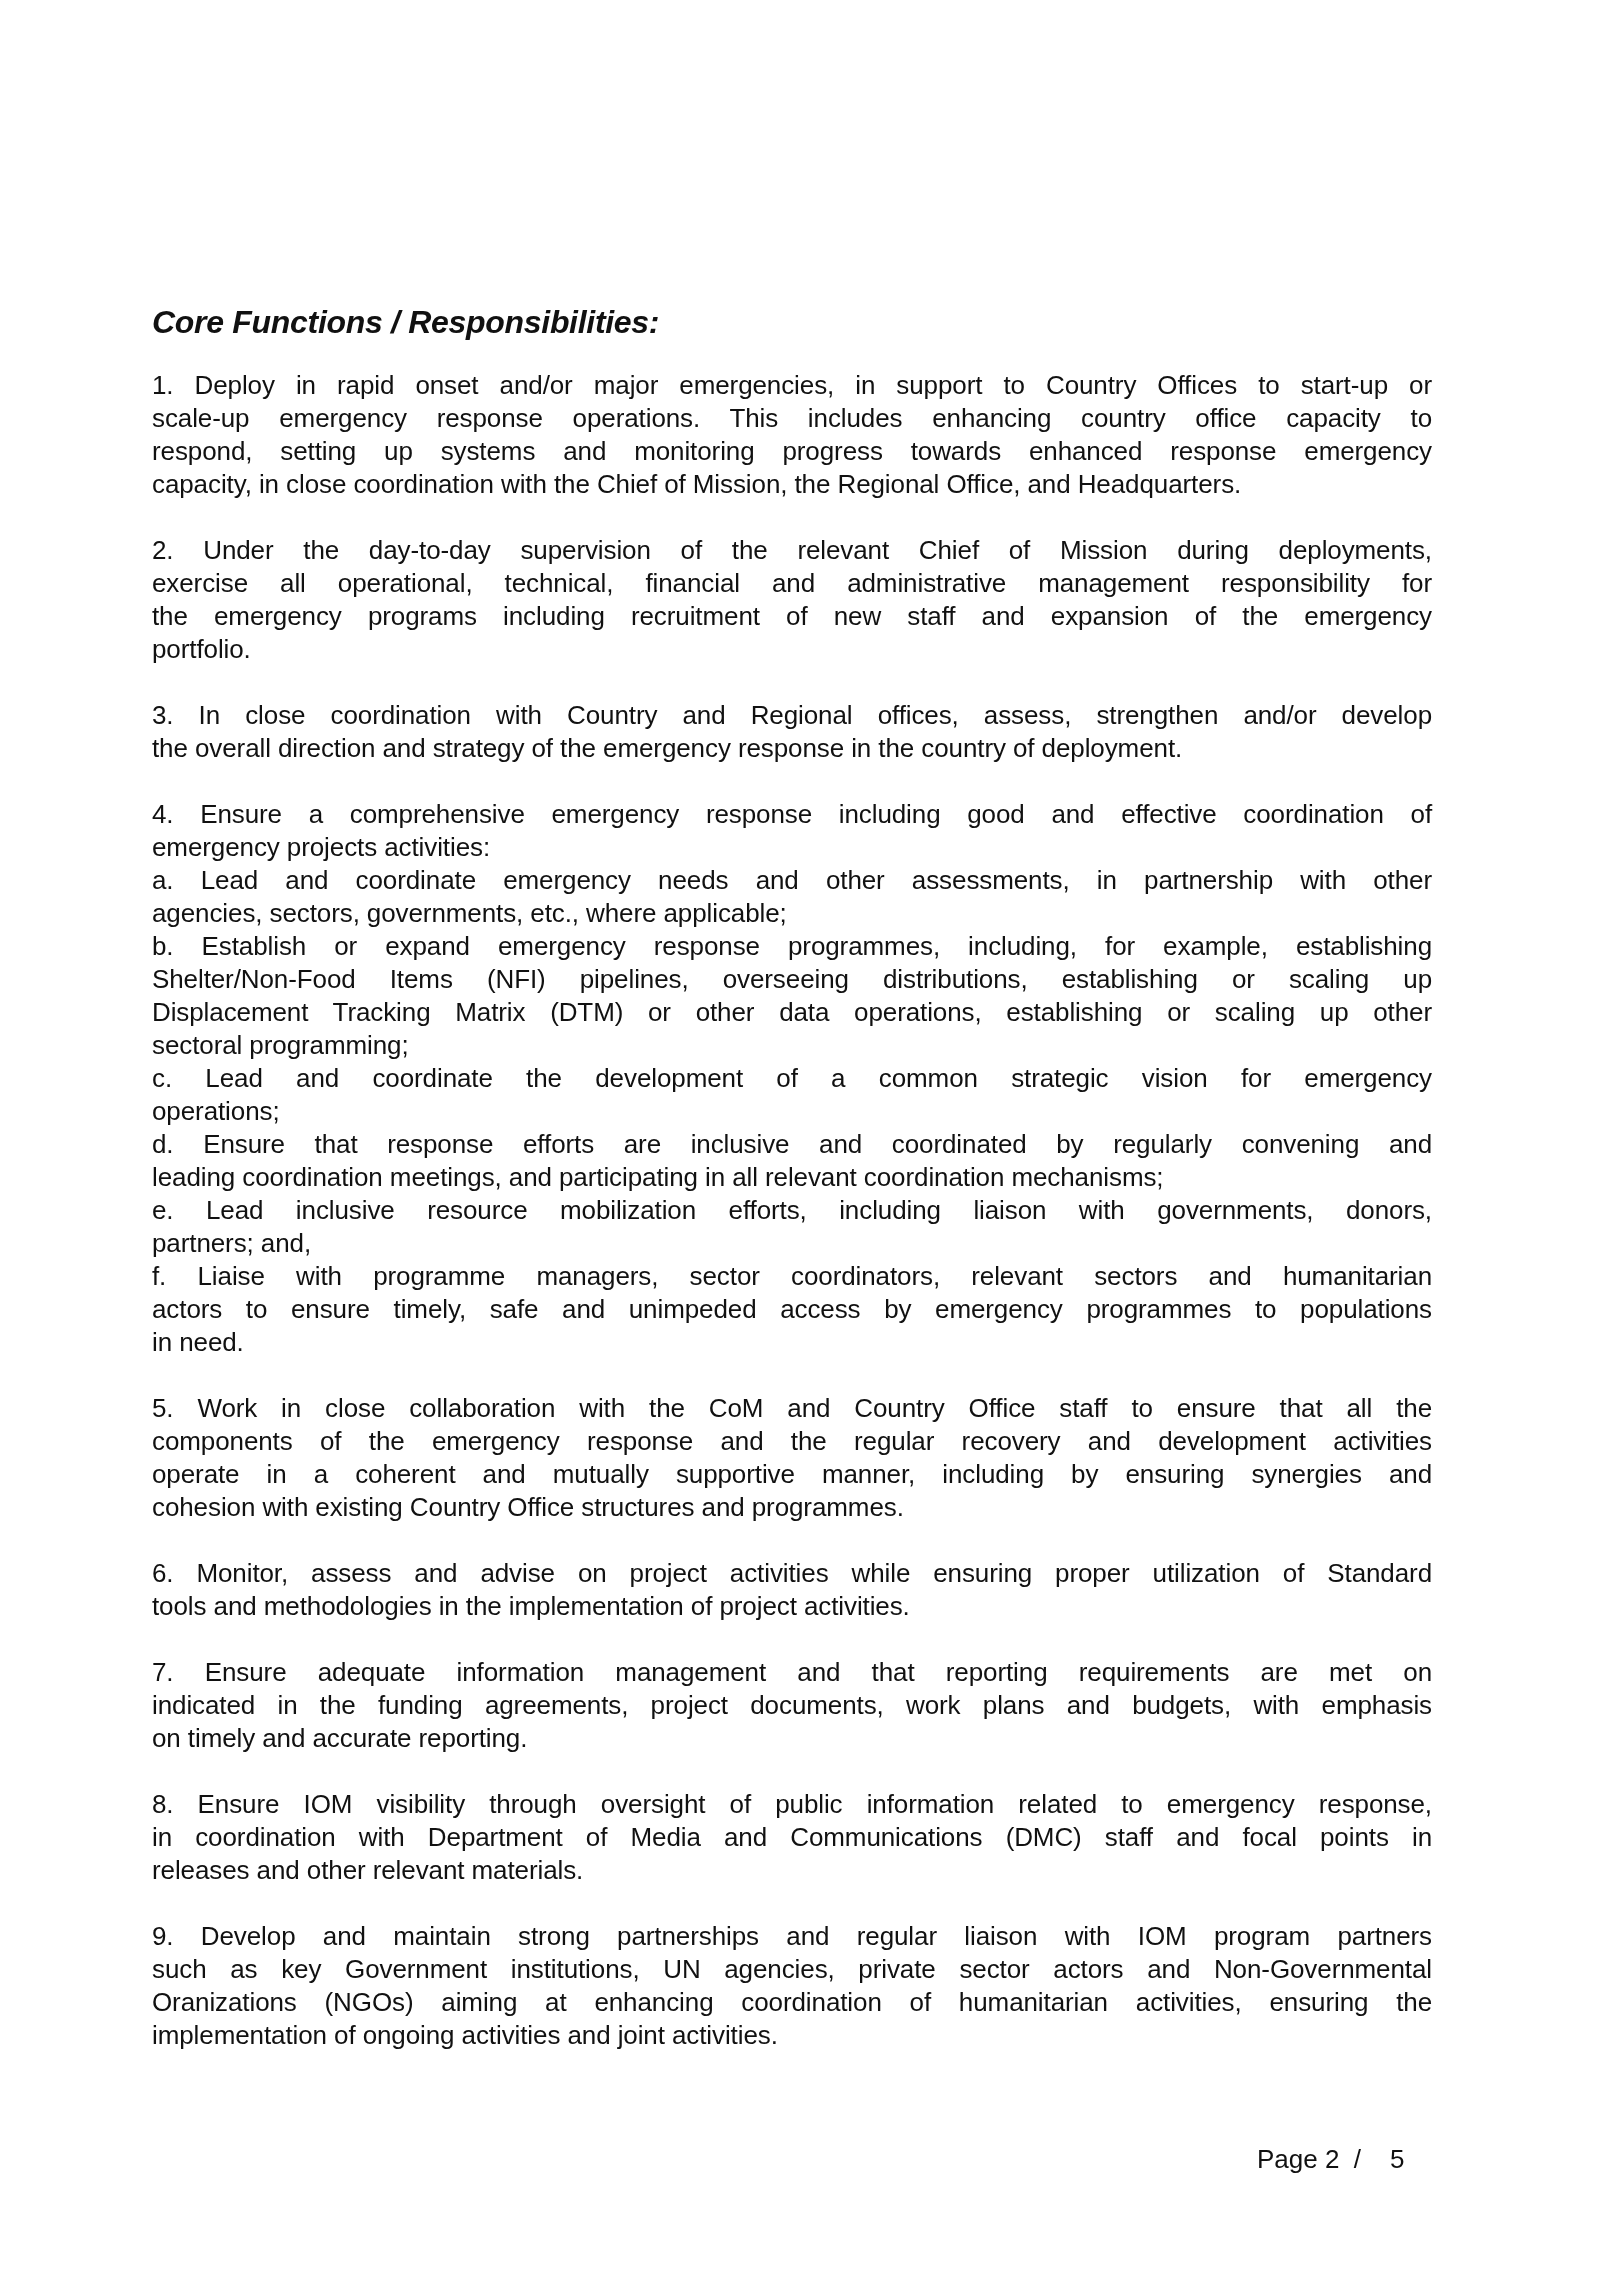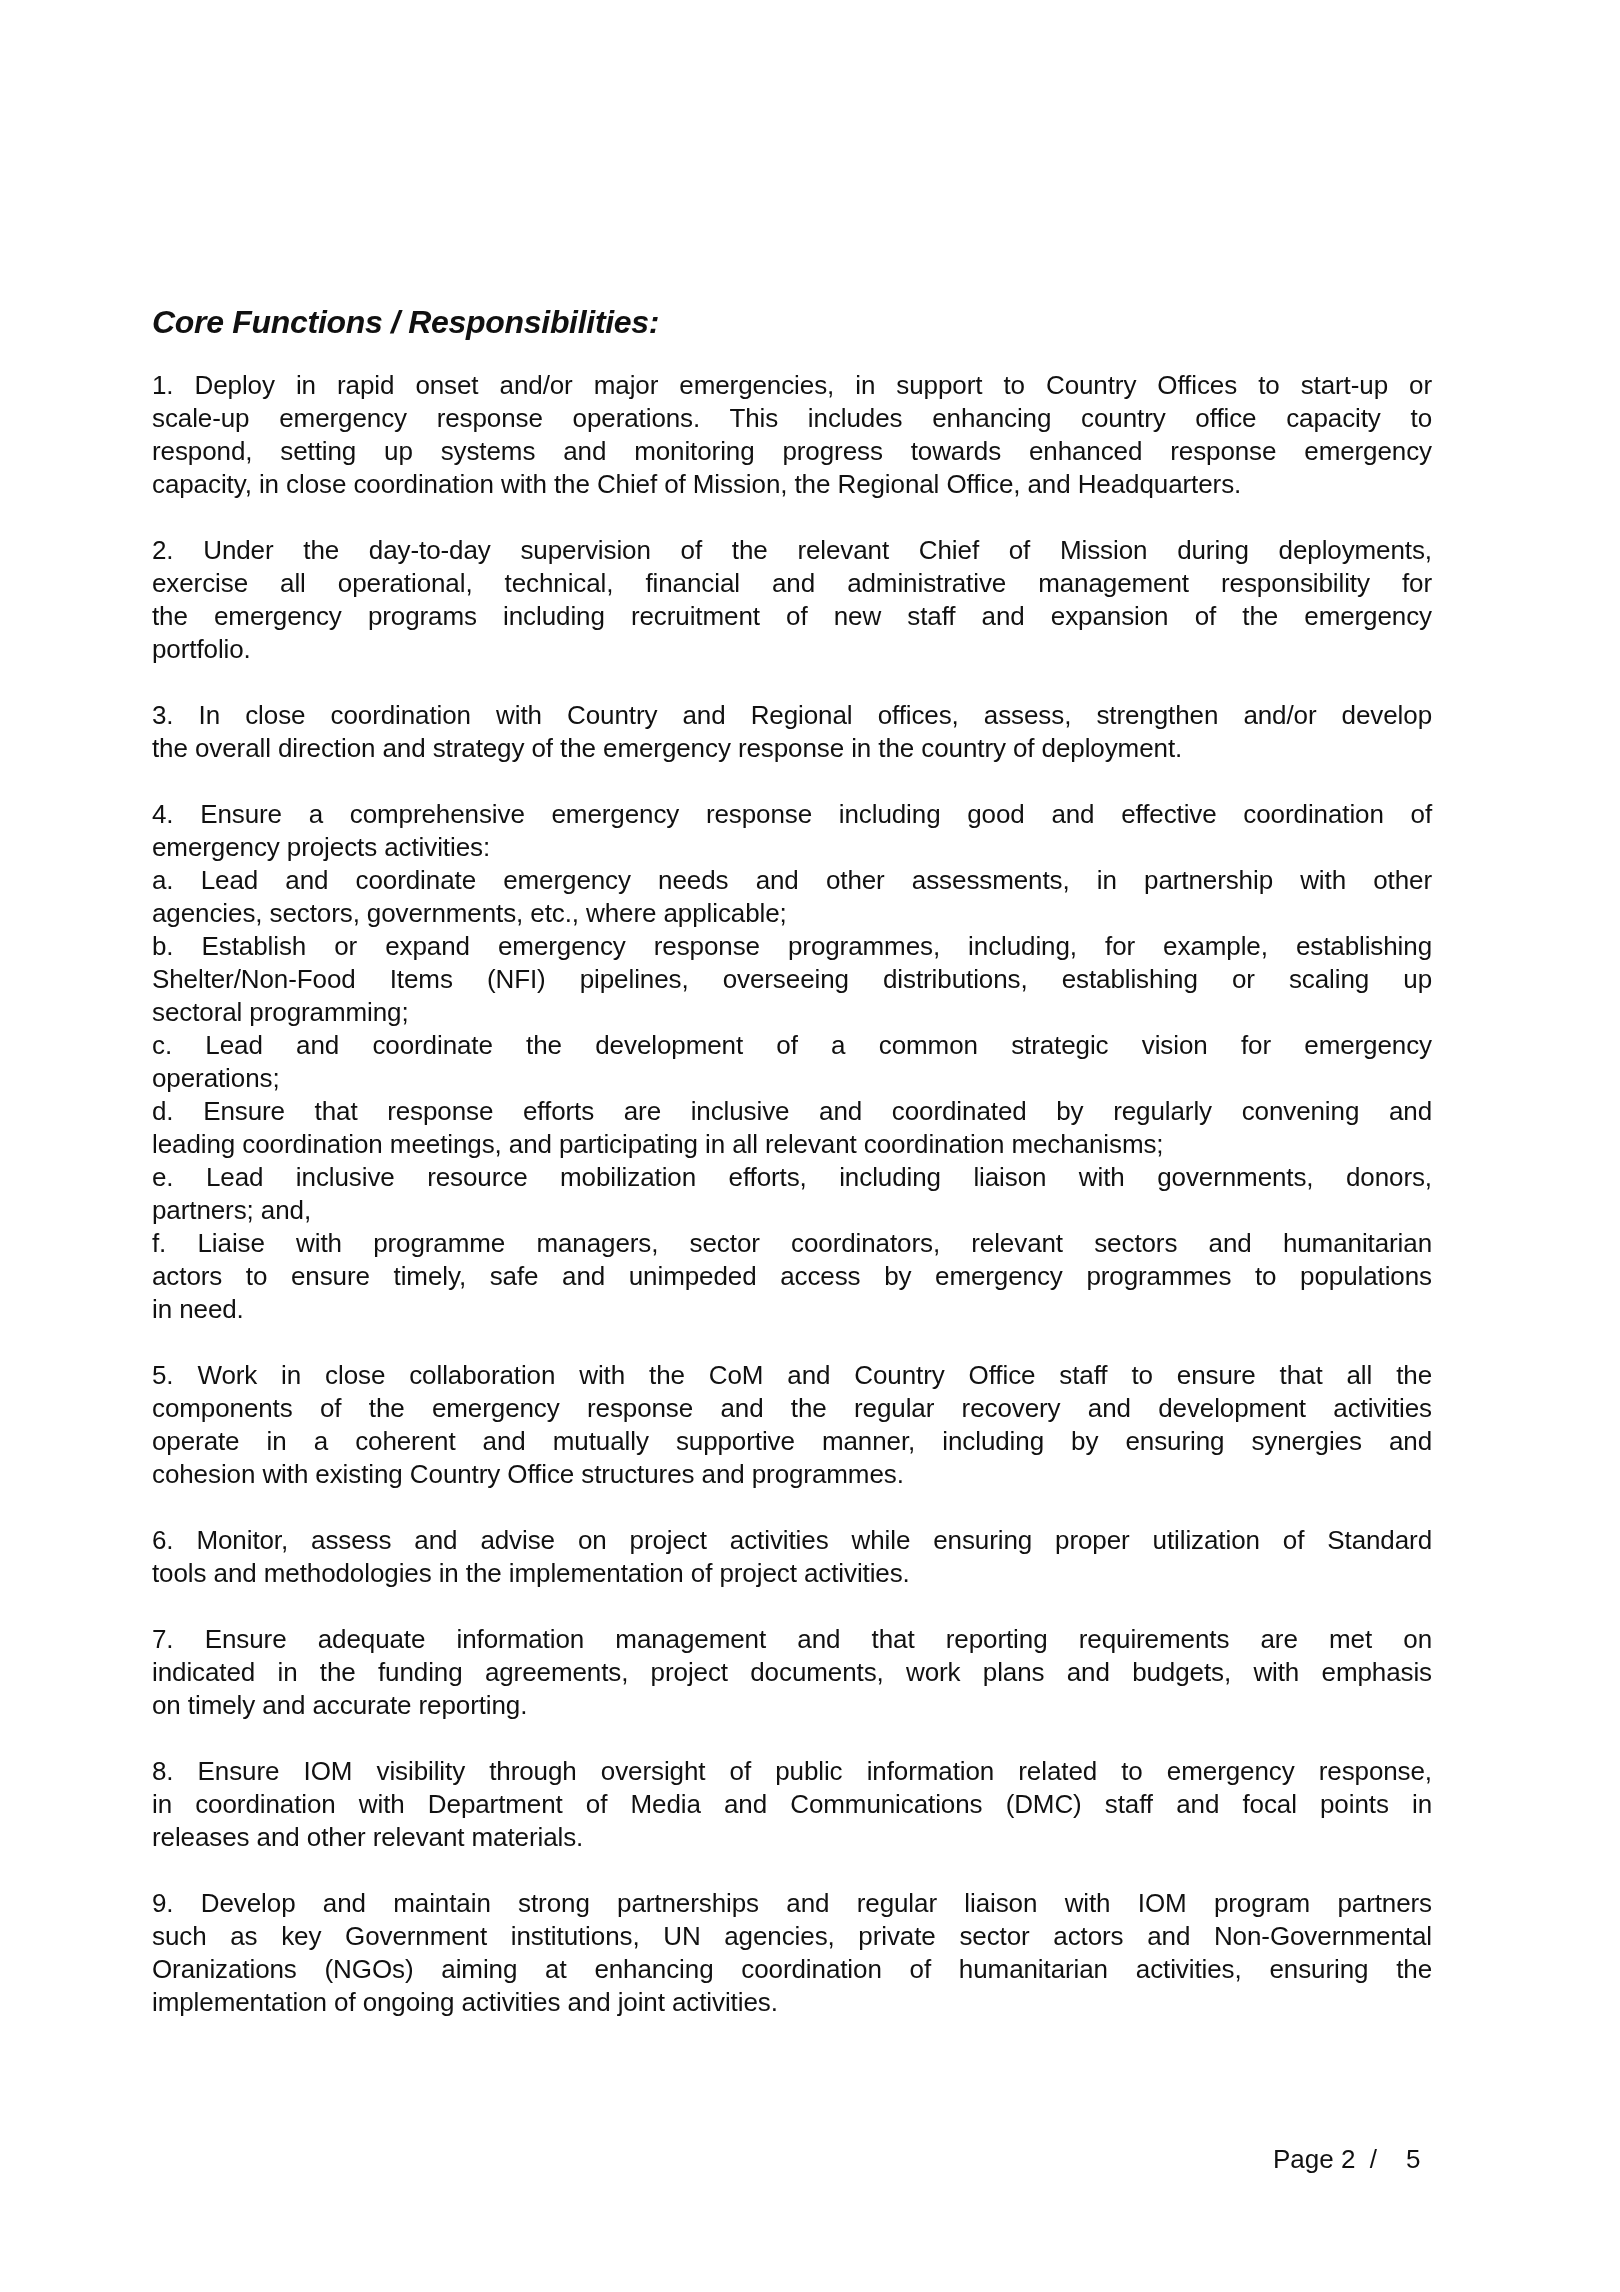--- a/index.html
+++ b/index.html
@@ -54,21 +54,20 @@
   .subitem {
     display: block;
   }
   .footer {
     position: absolute;
     left: 1257px;
     top: 2144px;
     font-size: 26px;
     line-height: 31px;
     white-space: pre;
-    margin-left: 16px;
   }
 </style>
 </head>
 <body>
 
 <div class="page">
   <div class="content">
     <h2 class="heading">Core Functions / Responsibilities:</h2>
     <div id="items">
         <div class="para">
@@ -90,20 +89,21 @@
         <div class="para">
           <span class="line">4. Ensure a comprehensive emergency response including good and effective coordination of</span>
           <span class="line last">emergency projects activities:</span>
           <span class="subitem">
             <span class="line">a. Lead and coordinate emergency needs and other assessments, in partnership with other</span>
             <span class="line last">agencies, sectors, governments, etc., where applicable;</span>
           </span>
           <span class="subitem">
             <span class="line">b. Establish or expand emergency response programmes, including, for example, establishing</span>
             <span class="line">Shelter/Non-Food Items (NFI) pipelines, overseeing distributions, establishing or scaling up</span>
+            <span class="line">Displacement Tracking Matrix (DTM) or other data operations, establishing or scaling up other</span>
             <span class="line last">sectoral programming;</span>
           </span>
           <span class="subitem">
             <span class="line">c. Lead and coordinate the development of a common strategic vision for emergency</span>
             <span class="line last">operations;</span>
           </span>
           <span class="subitem">
             <span class="line">d. Ensure that response efforts are inclusive and coordinated by regularly convening and</span>
             <span class="line last">leading coordination meetings, and participating in all relevant coordination mechanisms;</span>
           </span>

